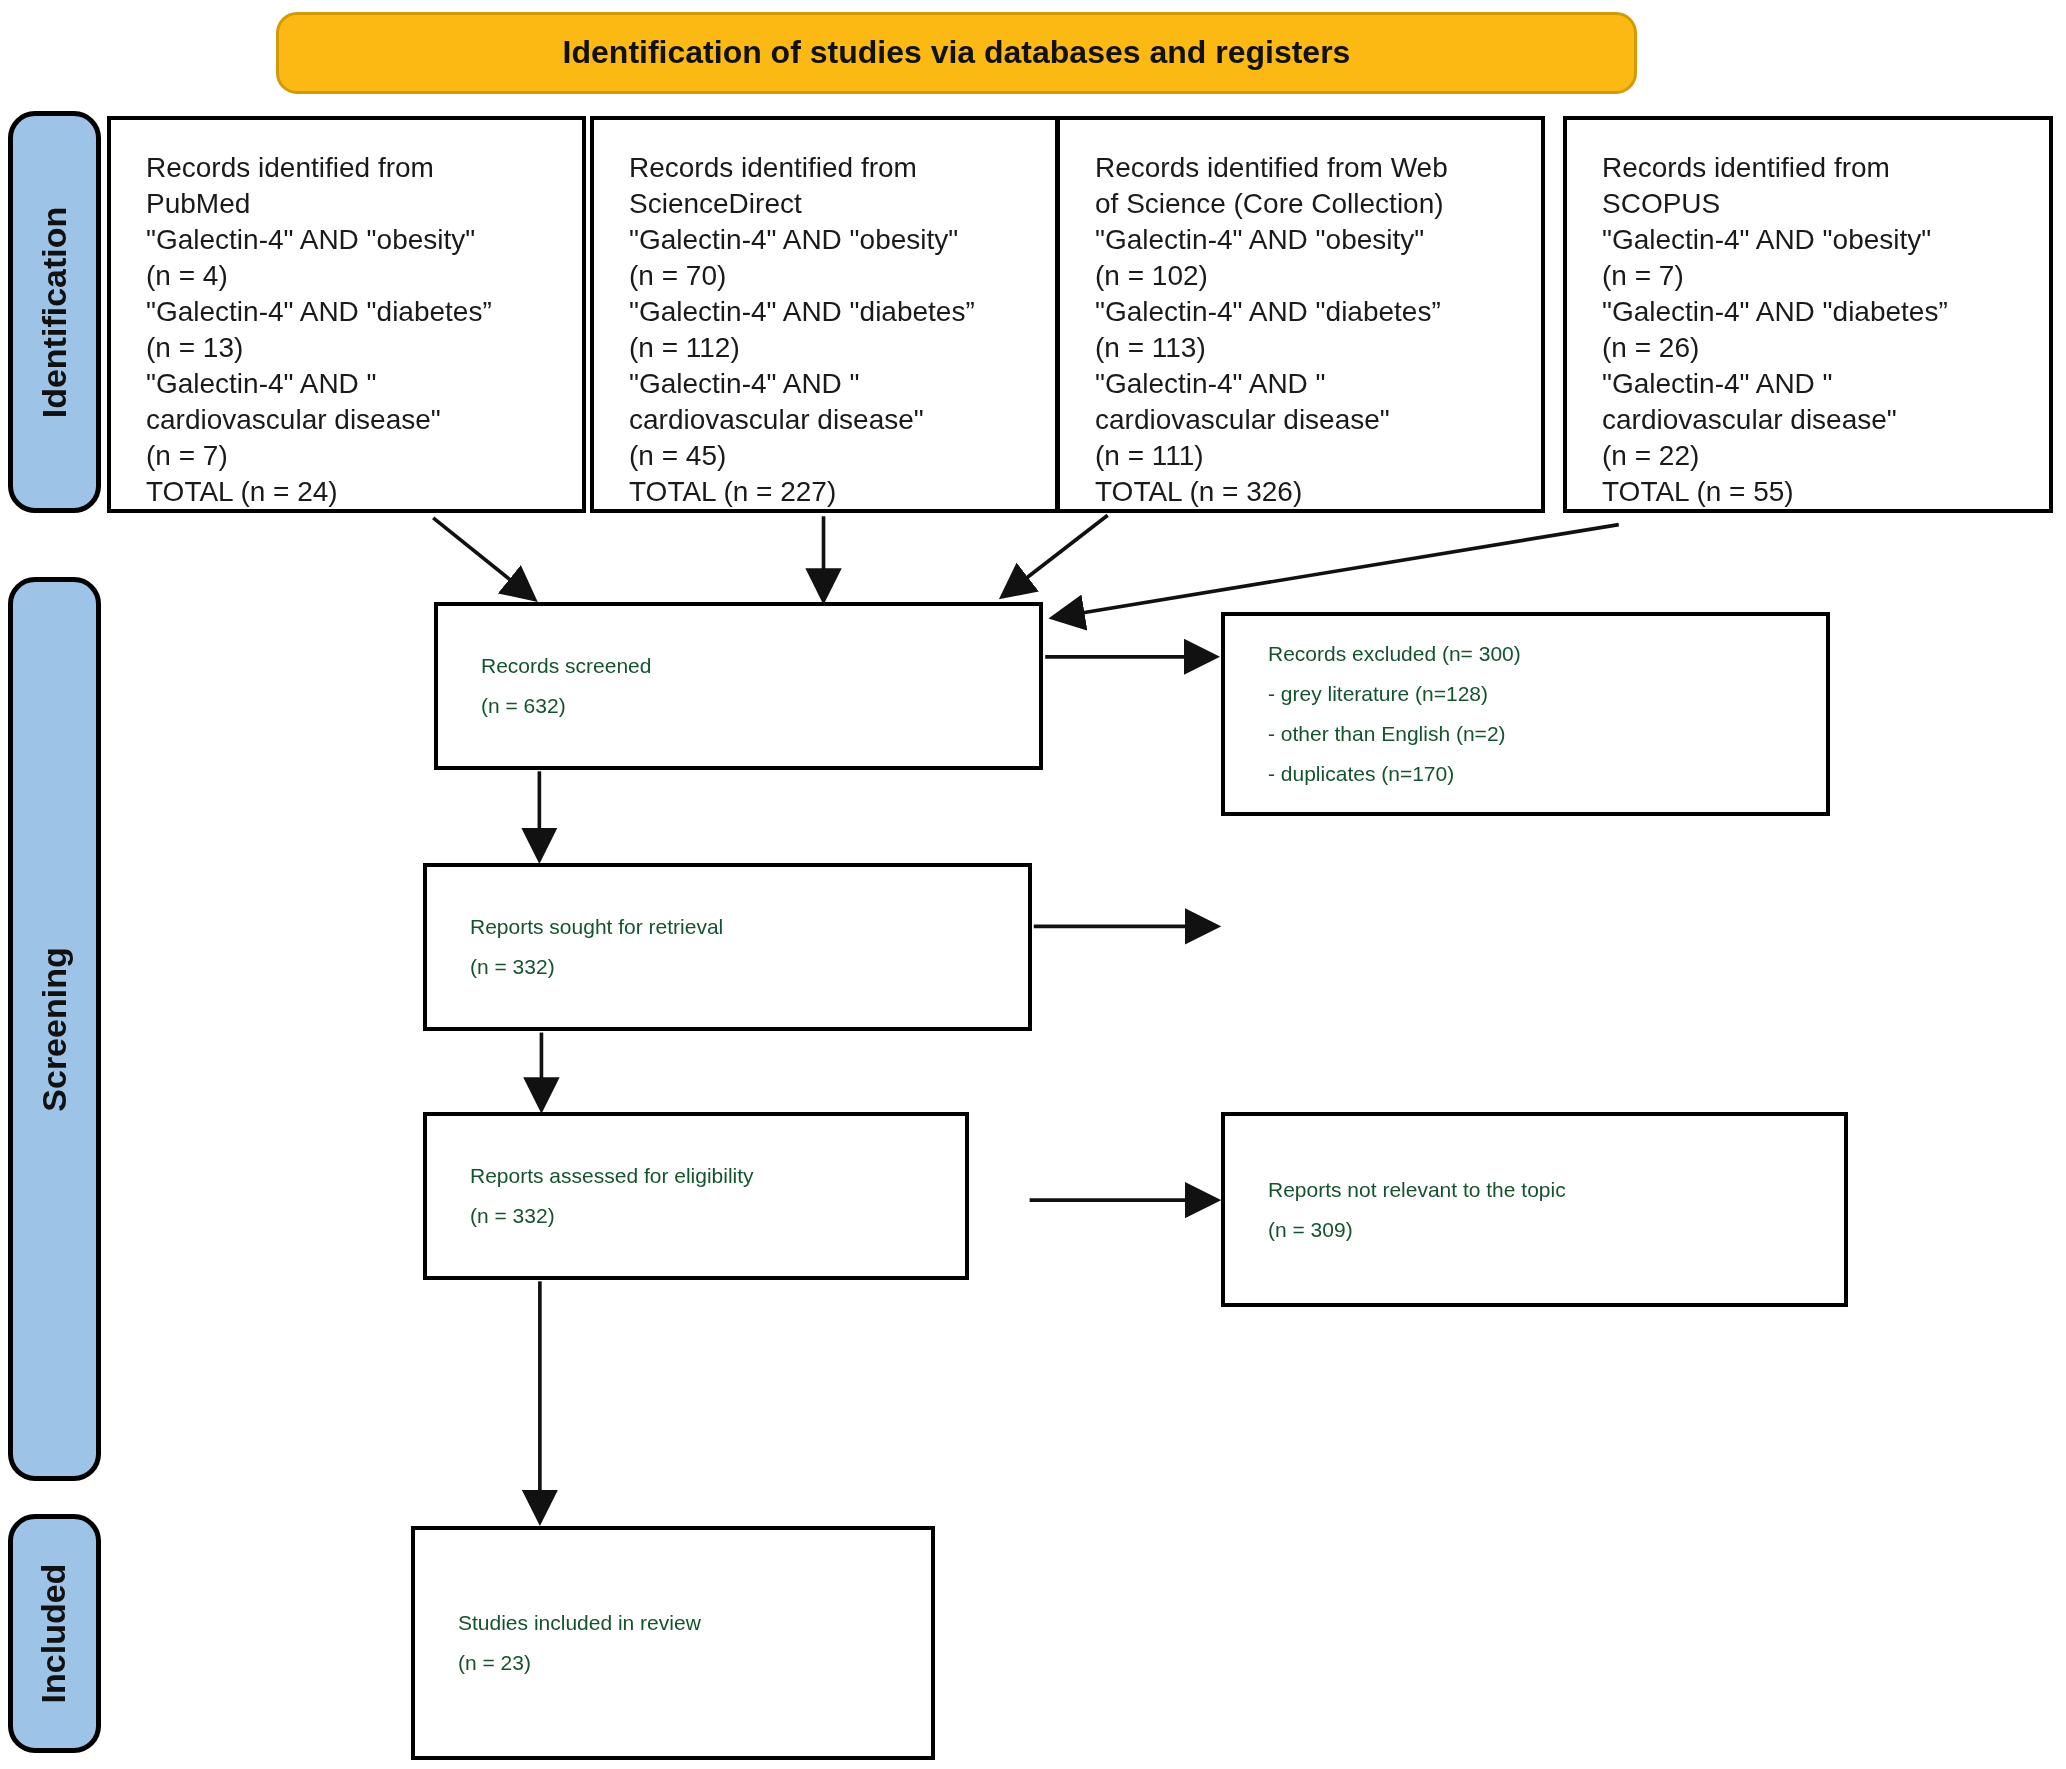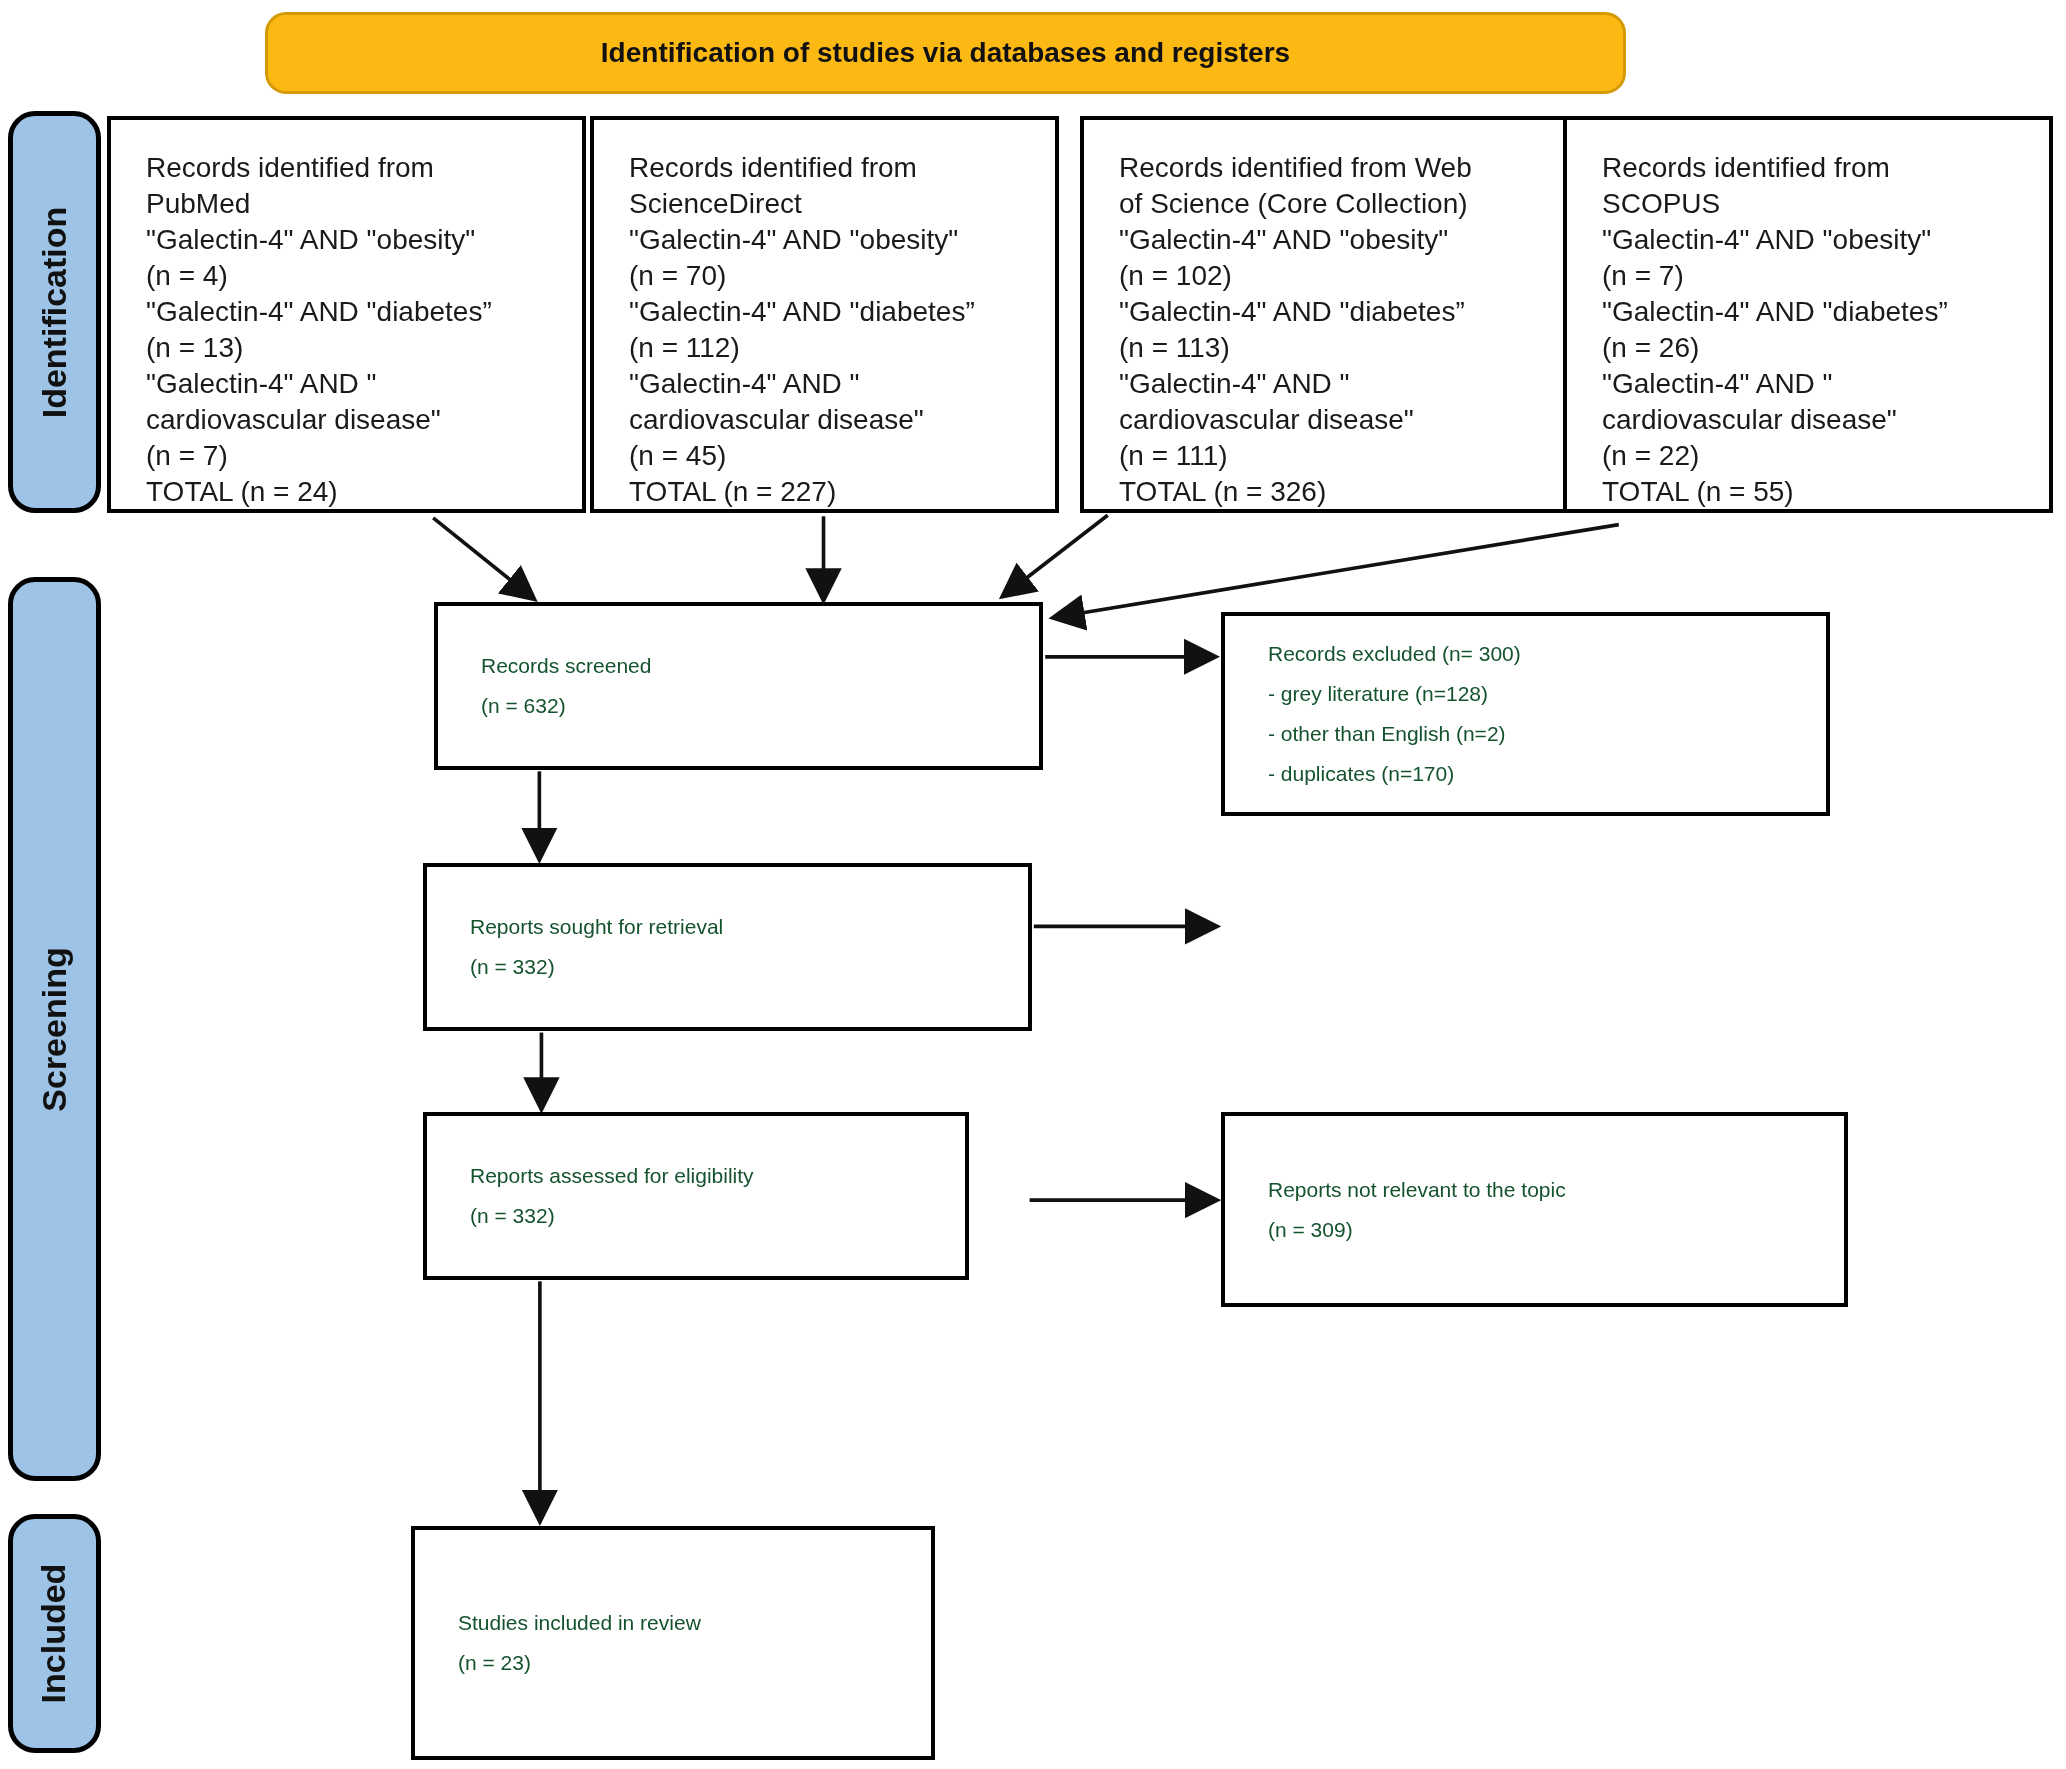--- a/index.html
+++ b/index.html
@@ -6,28 +6,28 @@
   #canvas {
     position: relative;
     width: 2066px;
     height: 1769px;
     background: #ffffff;
     font-family: "Liberation Sans", sans-serif;
     color: #111111;
   }
   .banner {
     position: absolute;
-    left: 265px; top: 11.5px;
+    left: 276px; top: 11.5px;
     width: 1361px; height: 82px;
     background: #FDB913;
     border: 3.1px solid #D49A06;
     border-radius: 21px;
     box-sizing: border-box;
     display: flex; align-items: center; justify-content: center;
-    font-size: 28px; font-weight: bold; color: #111111;
+    font-size: 32px; font-weight: bold; color: #111111;
   }
   .stage {
     position: absolute;
     left: 7.8px; width: 93px;
     background: #9DC3E6;
     border: 5.7px solid #000000;
     border-radius: 27px;
     box-sizing: border-box;
     display: flex; align-items: center; justify-content: center;
   }
@@ -90,21 +90,21 @@
 ScienceDirect
 "Galectin-4" AND "obesity"
 (n = 70)
 "Galectin-4" AND "diabetes”
 (n = 112)
 "Galectin-4" AND "
 cardiovascular disease"
 (n = 45)
 TOTAL (n = 227)</div>
   </div>
-  <div class="box source" style="left:1080px;top:116px;width:489px;height:397px;">
+  <div class="box source" style="left:1056px;top:116px;width:489px;height:397px;">
     <div class="lines">Records identified from Web
 of Science (Core Collection)
 "Galectin-4" AND "obesity"
 (n = 102)
 "Galectin-4" AND "diabetes”
 (n = 113)
 "Galectin-4" AND "
 cardiovascular disease"
 (n = 111)
 TOTAL (n = 326)</div>

